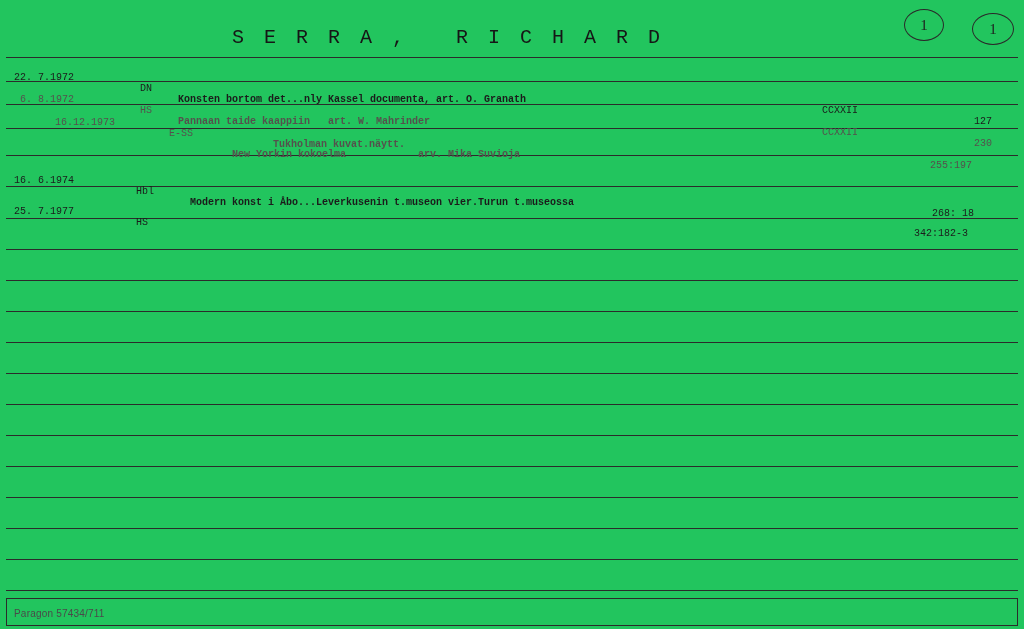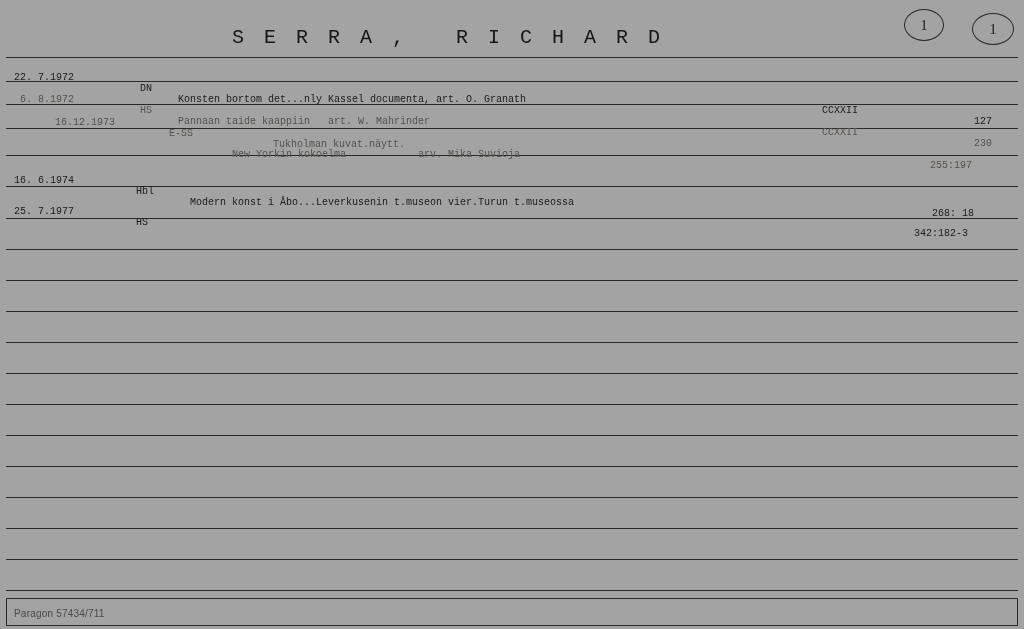--- a/index.html
+++ b/index.html
@@ -15,21 +15,21 @@
     font-family: "Liberation Mono", monospace;
     color: #1a1a1a;
   }
 
   
   .card {
     position: absolute;
     left: 0; top: 0;
     width: 1024px;
     height: 629px;
-    background: #a3a3a3;
+    background: #22c55e;
   }
 
   .rule {
     position: absolute;
     left: 6px;
     width: 1012px;
     height: 0;
     border-top: 1px solid #2b2b2b;
   }
 
@@ -63,21 +63,21 @@
   
   .entry {
     position: absolute;
     font-family: "Liberation Mono", monospace;
     font-size: 10px;
     white-space: pre;
     color: #1b1b1b;
   }
   .entry .date   { position: absolute; }
   .entry .src    { position: absolute; }
-  .entry .body   { position: absolute; }
+  .entry .body   { position: absolute; font-weight: bold; }
   .entry .ref    { position: absolute; }
 
   .faded { color: #55514d; }
 
   
   .imprint {
     position: absolute;
     left: 14px;
     top: 608px;
     font-family: "Liberation Sans", sans-serif;

